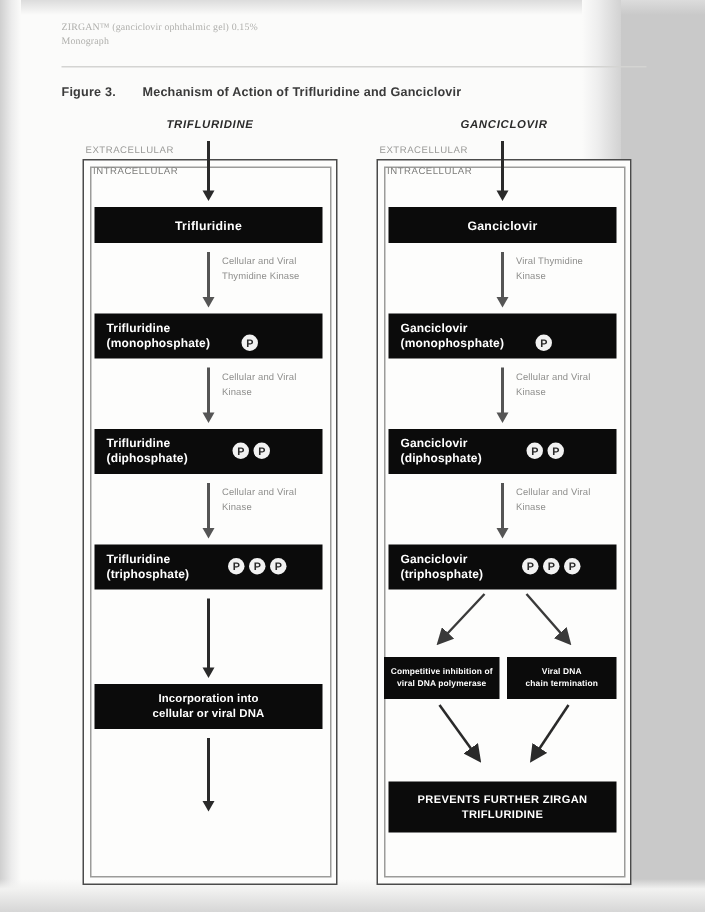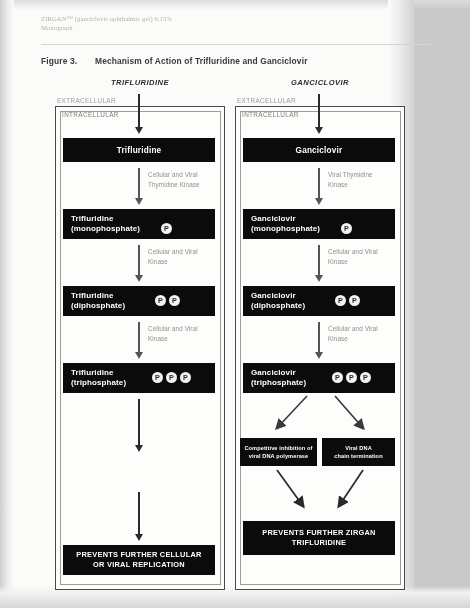--- a/index.html
+++ b/index.html
@@ -25,21 +25,21 @@
   .hdr .l2{display:block;}
   .hdr-rule{position:absolute;left:41px;top:44px;width:390px;height:1px;background:#d4d4d2;}
 
   .figtitle{position:absolute;left:41px;top:56px;width:400px;
             font-size:8.4px;font-weight:bold;color:#3a3a3a;letter-spacing:.15px;}
   .figtitle .num{display:inline-block;width:54px;}
 
   
   .col{position:absolute;top:78px;width:170px;height:512px;}
   .col.left{left:55px;}
-  .col.right{left:235px;}
+  .col.right{left:251px;}
 
   .coltitle{position:absolute;top:0;left:0;width:170px;text-align:center;
             font-size:7.6px;font-weight:bold;font-style:italic;color:#2b2b2b;
             letter-spacing:.45px;}
 
   .extra-lbl{position:absolute;top:19px;left:2px;font-size:6.4px;color:#9a9a98;letter-spacing:.35px;}
   .intra-lbl{position:absolute;top:33px;left:7px;font-size:6.4px;color:#7d7d7b;letter-spacing:.35px;z-index:4;}
 
   .outerbox{position:absolute;left:0px;top:28px;width:168px;height:482px;
             border:1.3px solid #4a4a4a;background:#fdfdfc;}
@@ -163,29 +163,29 @@
       </span>
       <span class="pgroup" style="left:89px;top:9px;">
         <span class="pcirc">P</span>
         <span class="pcirc">P</span>
         <span class="pcirc">P</span>
       </span>
     </div>
 
     <div class="varrow dark" style="left:83px;top:321px;height:47px;"></div>
 
+    <div class="nb center" style="left:8px;top:378px;width:152px;height:30px;">
+      <span class="nbtext t3">
+        <span>Incorporation into</span><br>
+        <span>cellular or viral DNA</span>
+      </span>
+    </div>
 
     <div class="varrow dark" style="left:83px;top:414px;height:43px;"></div>
 
-    <div class="nb center" style="left:8px;top:467px;width:152px;height:30px;">
-      <span class="nbtext tcaps">
-        <span>PREVENTS FURTHER CELLULAR</span><br>
-        <span>OR VIRAL REPLICATION</span>
-      </span>
-    </div>
   </div>
 
   <div class="col right">
 
     <div class="coltitle">GANCICLOVIR</div>
     <div class="extra-lbl">EXTRACELLULAR</div>
     <div class="outerbox"></div>
     <div class="innerbox"></div>
     <div class="intra-lbl">INTRACELLULAR</div>
 

